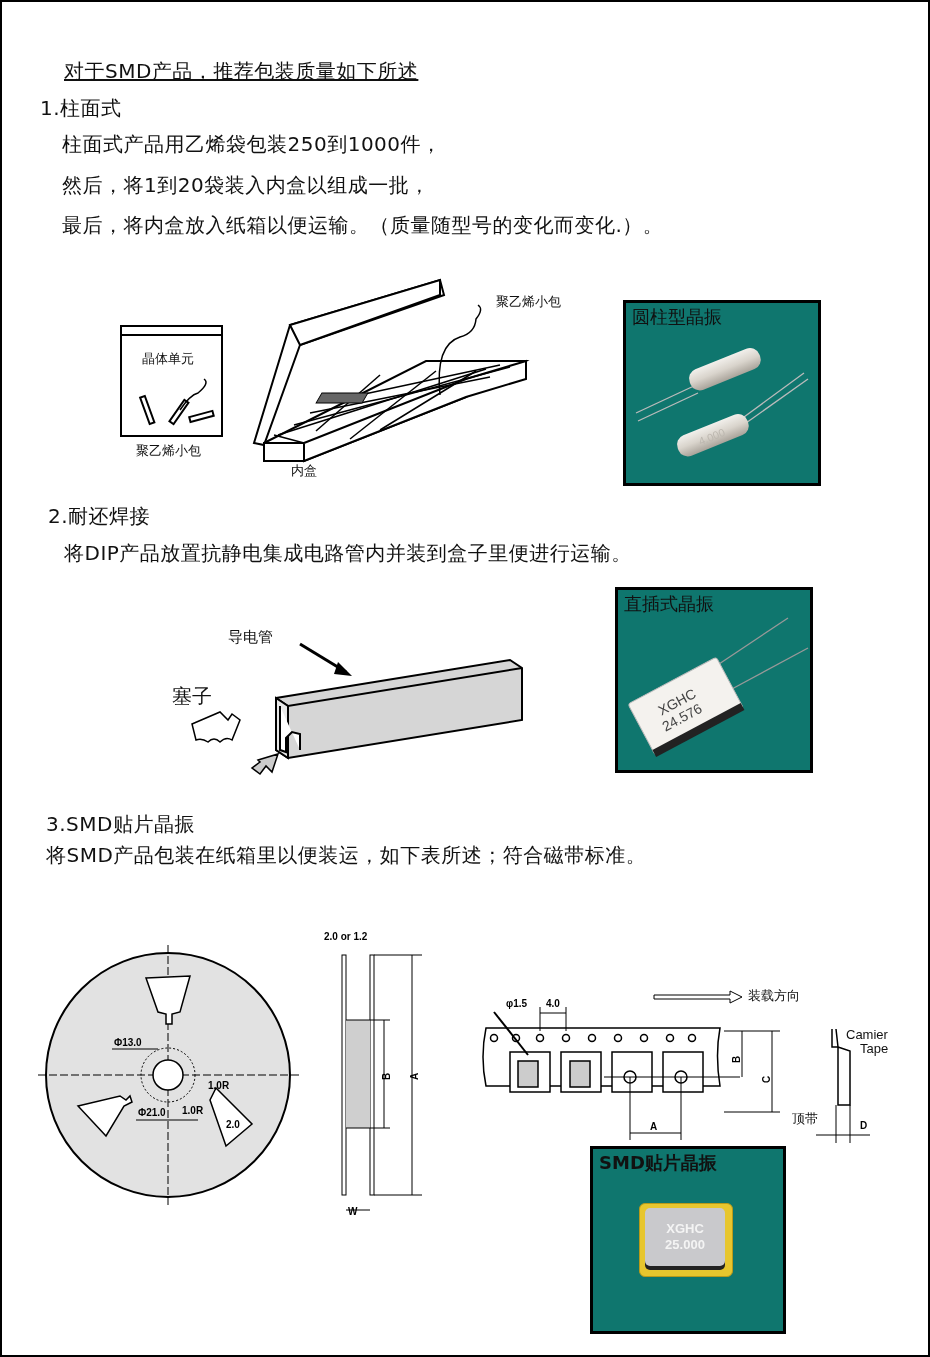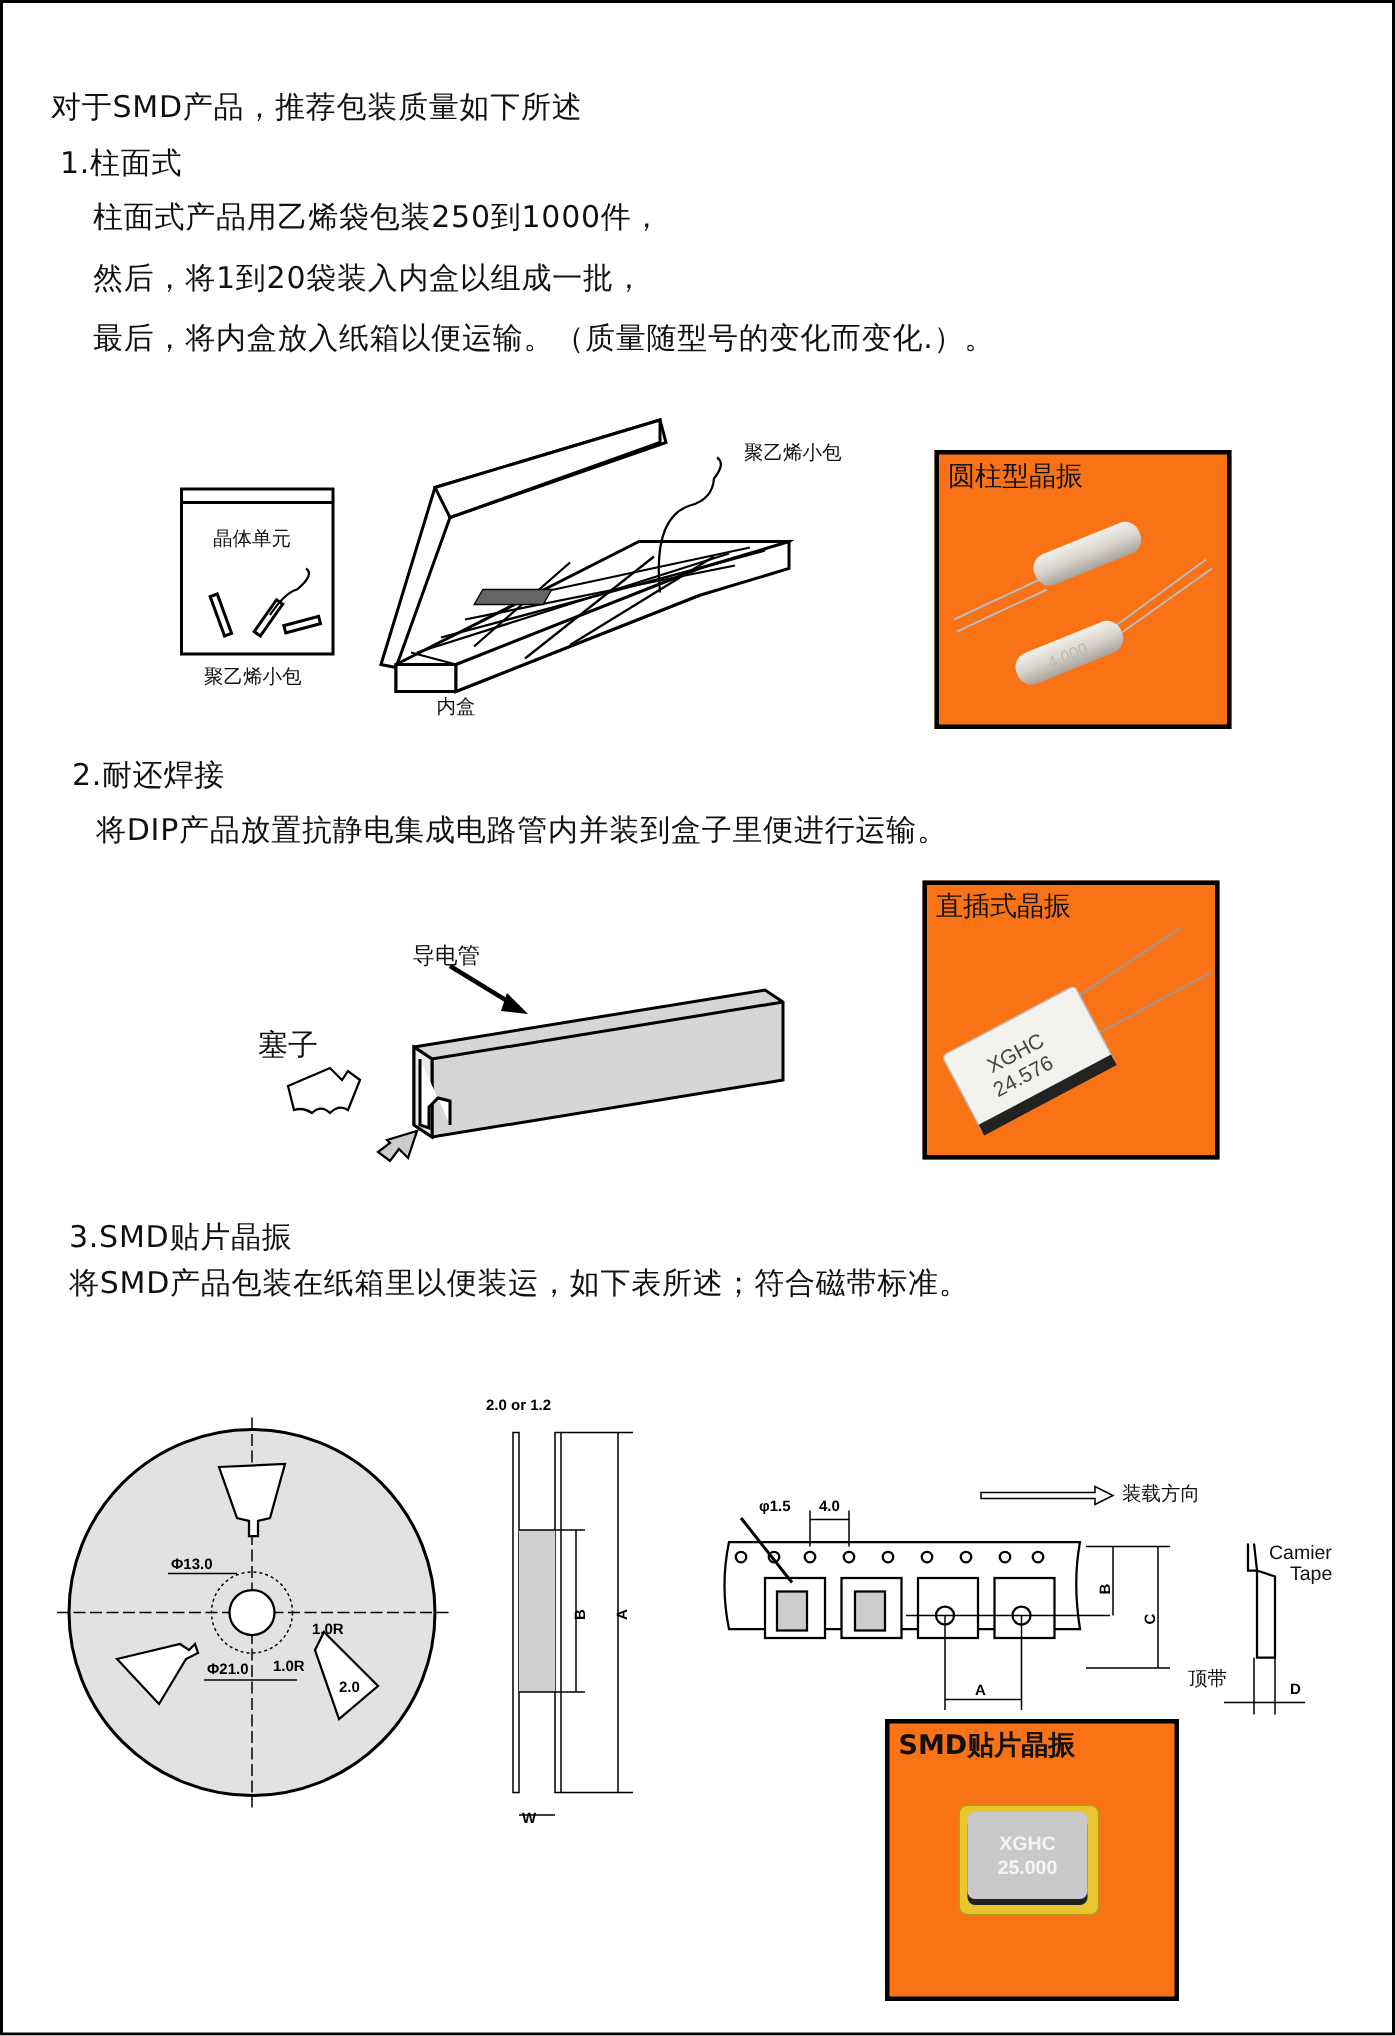--- a/index.html
+++ b/index.html
@@ -1,30 +1,30 @@
 <!DOCTYPE html>
 <html><head>
 <meta charset="utf-8">
 <style>
   html, body { margin:0; padding:0; background:#fff; }
   body { width:930px; height:1357px; position:relative; overflow:hidden; font-family:"DejaVu Sans", sans-serif; color:#111; }
   .frame { position:absolute; left:0; top:0; width:926px; height:1353px; border:2px solid #000; }
   .txt { position:absolute; font-size:20px; white-space:nowrap; letter-spacing:0.5px; font-family:"DejaVu Sans", sans-serif; }
   .lbl { position:absolute; font-size:13px; white-space:nowrap; font-family:"DejaVu Sans", sans-serif; }
-  .box { position:absolute; border:3px solid #000; background:#f97316; }
+  .box { position:absolute; border:3px solid #000; background:#0f766e; }
   .box-title { position:absolute; left:6px; top:2px; font-size:18px; font-family:"DejaVu Sans", sans-serif; }
   svg { position:absolute; overflow:visible; }
   .dim { font-family:"Liberation Sans", sans-serif; font-weight:bold; font-size:10px; }
 </style>
 </head>
 <body>
 
 <div class="frame"></div>
 
-<div class="txt" style="left:34px;top:58px;">对于SMD产品，推荐包装质量如下所述</div>
+<div class="txt" style="left:64px;top:58px;text-decoration:underline;">对于SMD产品，推荐包装质量如下所述</div>
 <div class="txt" style="left:40px;top:95px;">1.柱面式</div>
 <div class="txt" style="left:62px;top:131px;">柱面式产品用乙烯袋包装250到1000件，</div>
 <div class="txt" style="left:62px;top:172px;">然后，将1到20袋装入内盒以组成一批，</div>
 <div class="txt" style="left:62px;top:212px;">最后，将内盒放入纸箱以便运输。（质量随型号的变化而变化.）。</div>
 
 <div>
   <svg width="120" height="120" style="left:120px;top:325px;">
     <rect x="1" y="1" width="101" height="110" fill="#fff" stroke="#000" stroke-width="2"></rect>
     <line x1="1" y1="10" x2="102" y2="10" stroke="#000" stroke-width="2"></line>
     <g stroke="#000" stroke-width="2" fill="#fff">
@@ -102,21 +102,21 @@
       <polygon points="96,88 108,96 108,148 96,140" fill="#e8e8e8"></polygon>
       <path d="M100 96 L100 140 L106 142 L106 128 L112 122 L120 124 L120 140" fill="#fff"></path>
     </g>
     <line x1="120" y1="34" x2="166" y2="62" stroke="#000" stroke-width="3"></line>
     <polygon points="158,52 172,66 154,64" fill="#000"></polygon>
     <polygon points="78,150 98,144 92,162 86,156 80,164 72,158 80,152" fill="#ccc" stroke="#000" stroke-width="1.5"></polygon>
     <g fill="#fff" stroke="#000" stroke-width="1.5">
       <path d="M12 114 L40 102 L48 110 L52 104 L60 110 L52 130 Q46 126 40 132 Q34 126 28 132 Q22 128 16 130 Z"></path>
     </g>
   </svg>
-  <div class="lbl" style="left:228px;top:628px;font-size:15px;margin-left:47px;">导电管</div>
+  <div class="lbl" style="left:228px;top:628px;font-size:15px;">导电管</div>
   <div class="lbl" style="left:172px;top:683px;font-size:20px;">塞子</div>
 </div>
 
 <div class="box" style="left:615px;top:587px;width:192px;height:180px;">
   <div class="box-title">直插式晶振</div>
   <svg width="190" height="150" style="left:0;top:28px;">
     <g stroke="#999" stroke-width="1.3">
       <line x1="98" y1="48" x2="170" y2="0"></line>
         <line x1="112" y1="72" x2="190" y2="30"></line>
     </g>

